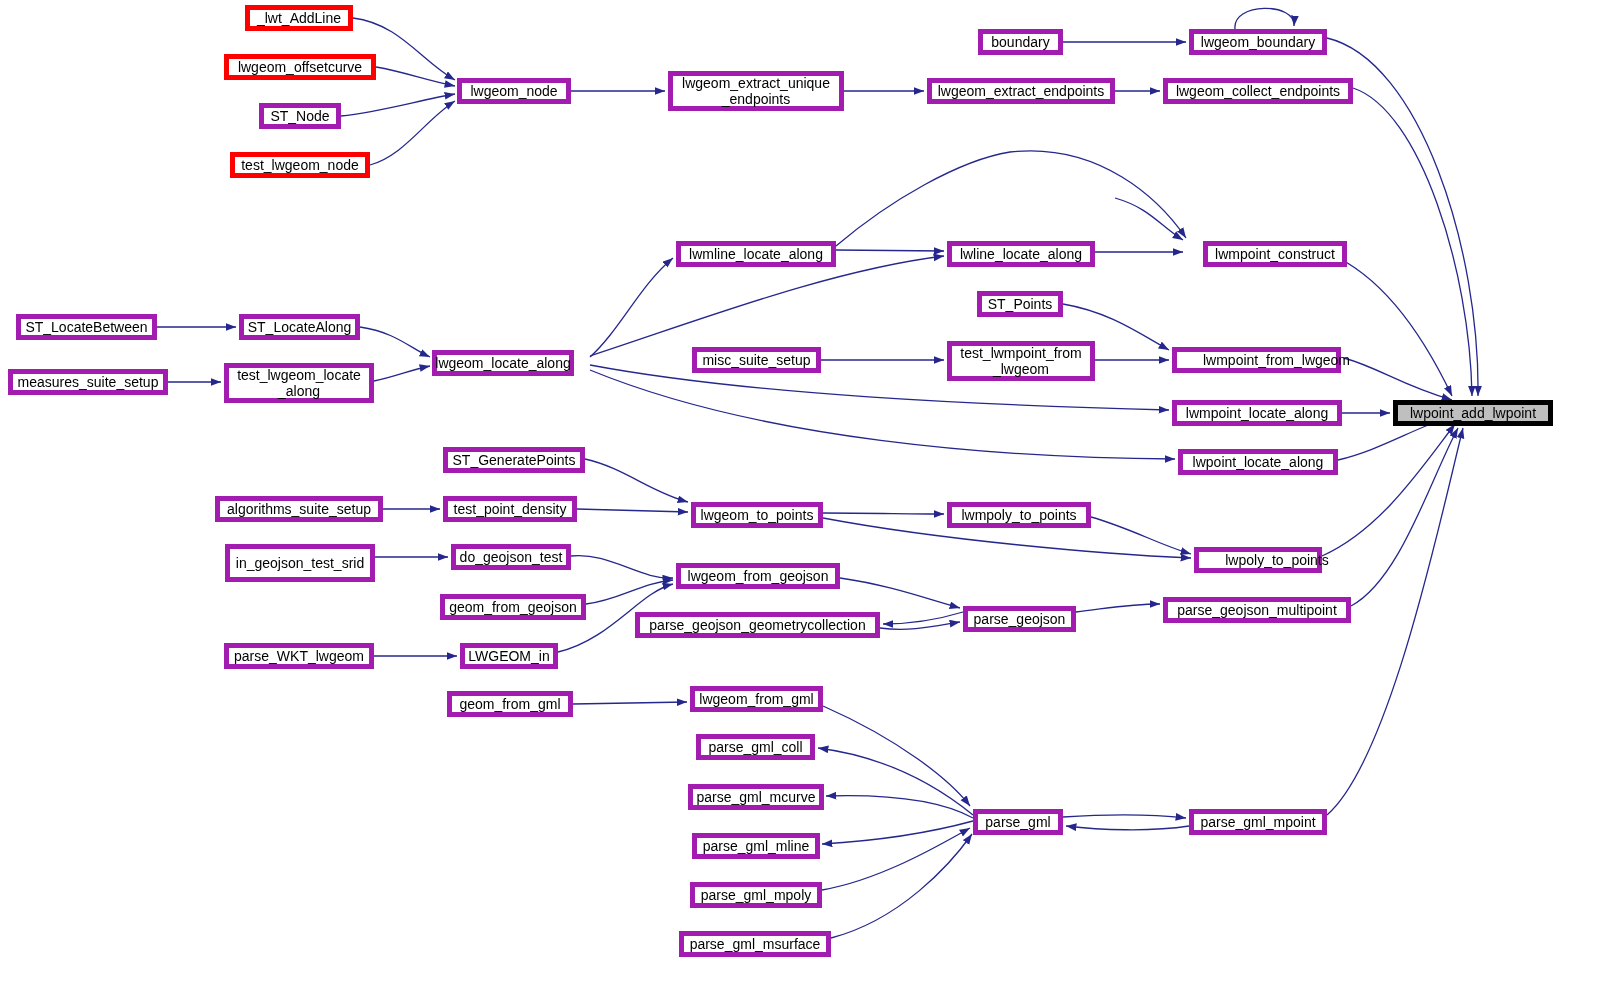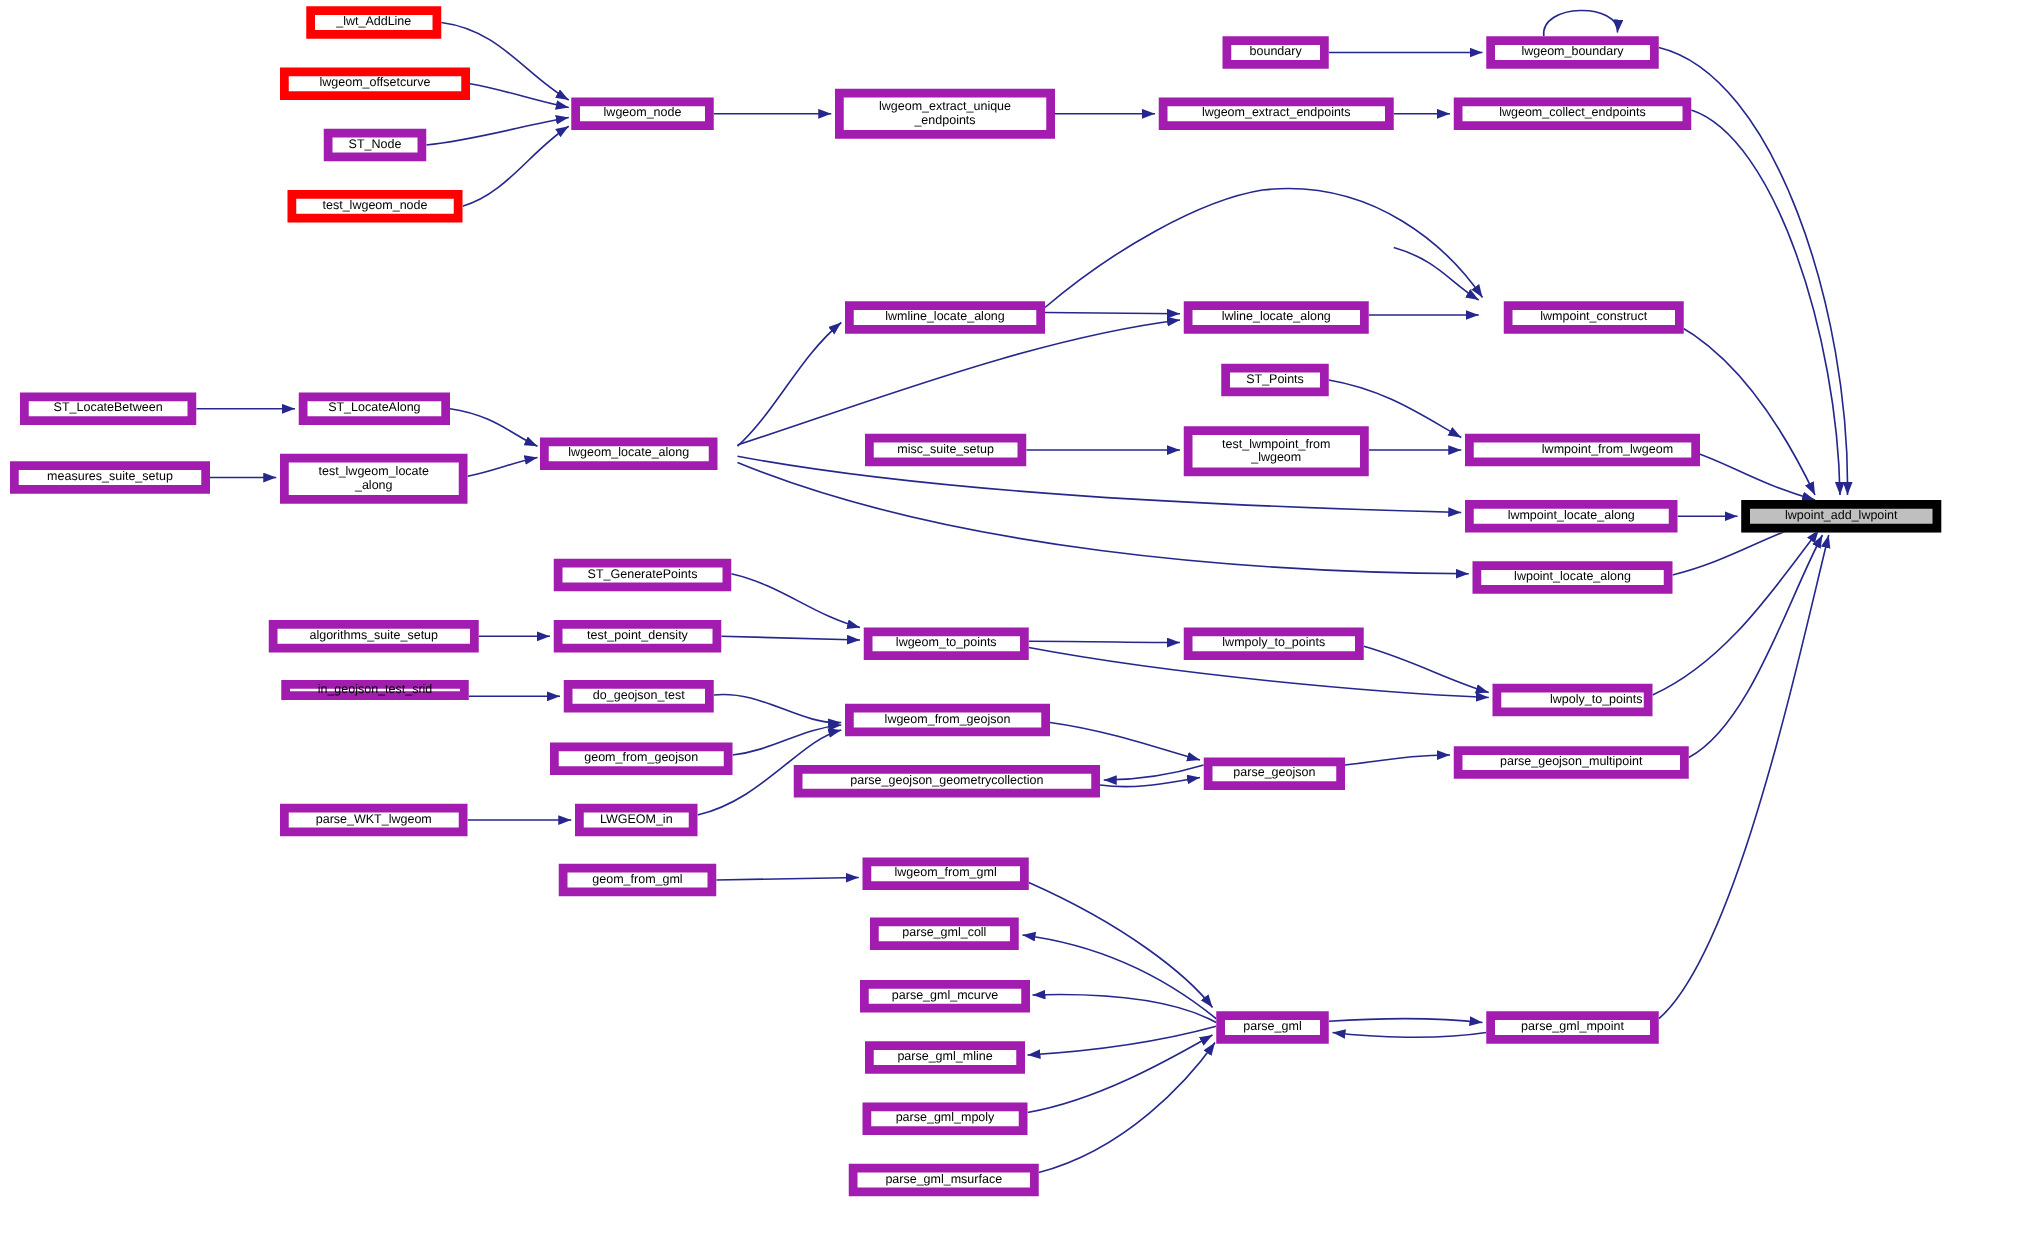--- a/index.html
+++ b/index.html
@@ -19,23 +19,23 @@
     left: 0;
     top: 0;
     width: 1617px;
     height: 993px;
     pointer-events: none;
   }
   .node {
     position: absolute;
     box-sizing: border-box;
     background: #ffffff;
-    border: 7px solid #a21caf;
+    border: 5px solid #a21caf;
     color: #000000;
-    font-size: 10px;
+    font-size: 14px;
     line-height: 1.15;
     display: flex;
     align-items: center;
     justify-content: center;
     text-align: center;
     white-space: pre-line;
     z-index: 2;
   }
   .node.red {
     border-color: #ff0000;
@@ -150,31 +150,31 @@
     <div class="node" style="left: 16px; top: 314px; width: 141px; height: 26px;">ST_LocateBetween</div>
     <div class="node" style="left: 239px; top: 314px; width: 121px; height: 26px;">ST_LocateAlong</div>
     <div class="node" style="left: 8px; top: 369px; width: 160px; height: 26px;">measures_suite_setup</div>
     <div class="node" style="left: 224px; top: 363px; width: 150px; height: 40px;">test_lwgeom_locate
 _along</div>
     <div class="node" style="left: 432px; top: 350px; width: 142px; height: 26px;">lwgeom_locate_along</div>
     <div class="node" style="left: 977px; top: 291px; width: 86px; height: 26px;">ST_Points</div>
     <div class="node" style="left: 692px; top: 347px; width: 129px; height: 26px;">misc_suite_setup</div>
     <div class="node" style="left: 947px; top: 341px; width: 148px; height: 40px;">test_lwmpoint_from
 _lwgeom</div>
-    <div class="node" style="left: 1172px; top: 347px; width: 188px; height: 26px; padding-left: 40px;">lwmpoint_from_lwgeom</div>
+    <div class="node" style="left: 1172px; top: 347px; width: 169px; height: 26px; padding-left: 40px;">lwmpoint_from_lwgeom</div>
     <div class="node" style="left: 1172px; top: 400px; width: 170px; height: 26px;">lwmpoint_locate_along</div>
     <div class="node" style="left: 1178px; top: 449px; width: 160px; height: 26px;">lwpoint_locate_along</div>
     <div class="node current" style="left: 1393px; top: 400px; width: 160px; height: 26px;">lwpoint_add_lwpoint</div>
     <div class="node" style="left: 443px; top: 447px; width: 142px; height: 26px;">ST_GeneratePoints</div>
     <div class="node" style="left: 215px; top: 496px; width: 168px; height: 26px;">algorithms_suite_setup</div>
     <div class="node" style="left: 443px; top: 496px; width: 134px; height: 26px;">test_point_density</div>
     <div class="node" style="left: 691px; top: 502px; width: 132px; height: 26px;">lwgeom_to_points</div>
     <div class="node" style="left: 947px; top: 502px; width: 144px; height: 26px;">lwmpoly_to_points</div>
     <div class="node" style="left: 1194px; top: 547px; width: 128px; height: 26px; padding-left: 38px;">lwpoly_to_points</div>
-    <div class="node" style="left: 225px; top: 544px; width: 150px; height: 16px;">in_geojson_test_srid</div>
+    <div class="node" style="left: 225px; top: 544px; width: 150px; height: 38px;">in_geojson_test_srid</div>
     <div class="node" style="left: 451px; top: 544px; width: 120px; height: 26px;">do_geojson_test</div>
     <div class="node" style="left: 440px; top: 594px; width: 146px; height: 26px;">geom_from_geojson</div>
     <div class="node" style="left: 676px; top: 563px; width: 164px; height: 26px;">lwgeom_from_geojson</div>
     <div class="node" style="left: 635px; top: 612px; width: 245px; height: 26px;">parse_geojson_geometrycollection</div>
     <div class="node" style="left: 963px; top: 606px; width: 113px; height: 26px;">parse_geojson</div>
     <div class="node" style="left: 1163px; top: 597px; width: 188px; height: 26px;">parse_geojson_multipoint</div>
     <div class="node" style="left: 224px; top: 643px; width: 150px; height: 26px;">parse_WKT_lwgeom</div>
     <div class="node" style="left: 460px; top: 643px; width: 98px; height: 26px;">LWGEOM_in</div>
     <div class="node" style="left: 447px; top: 691px; width: 126px; height: 26px;">geom_from_gml</div>
     <div class="node" style="left: 690px; top: 686px; width: 133px; height: 26px;">lwgeom_from_gml</div>

